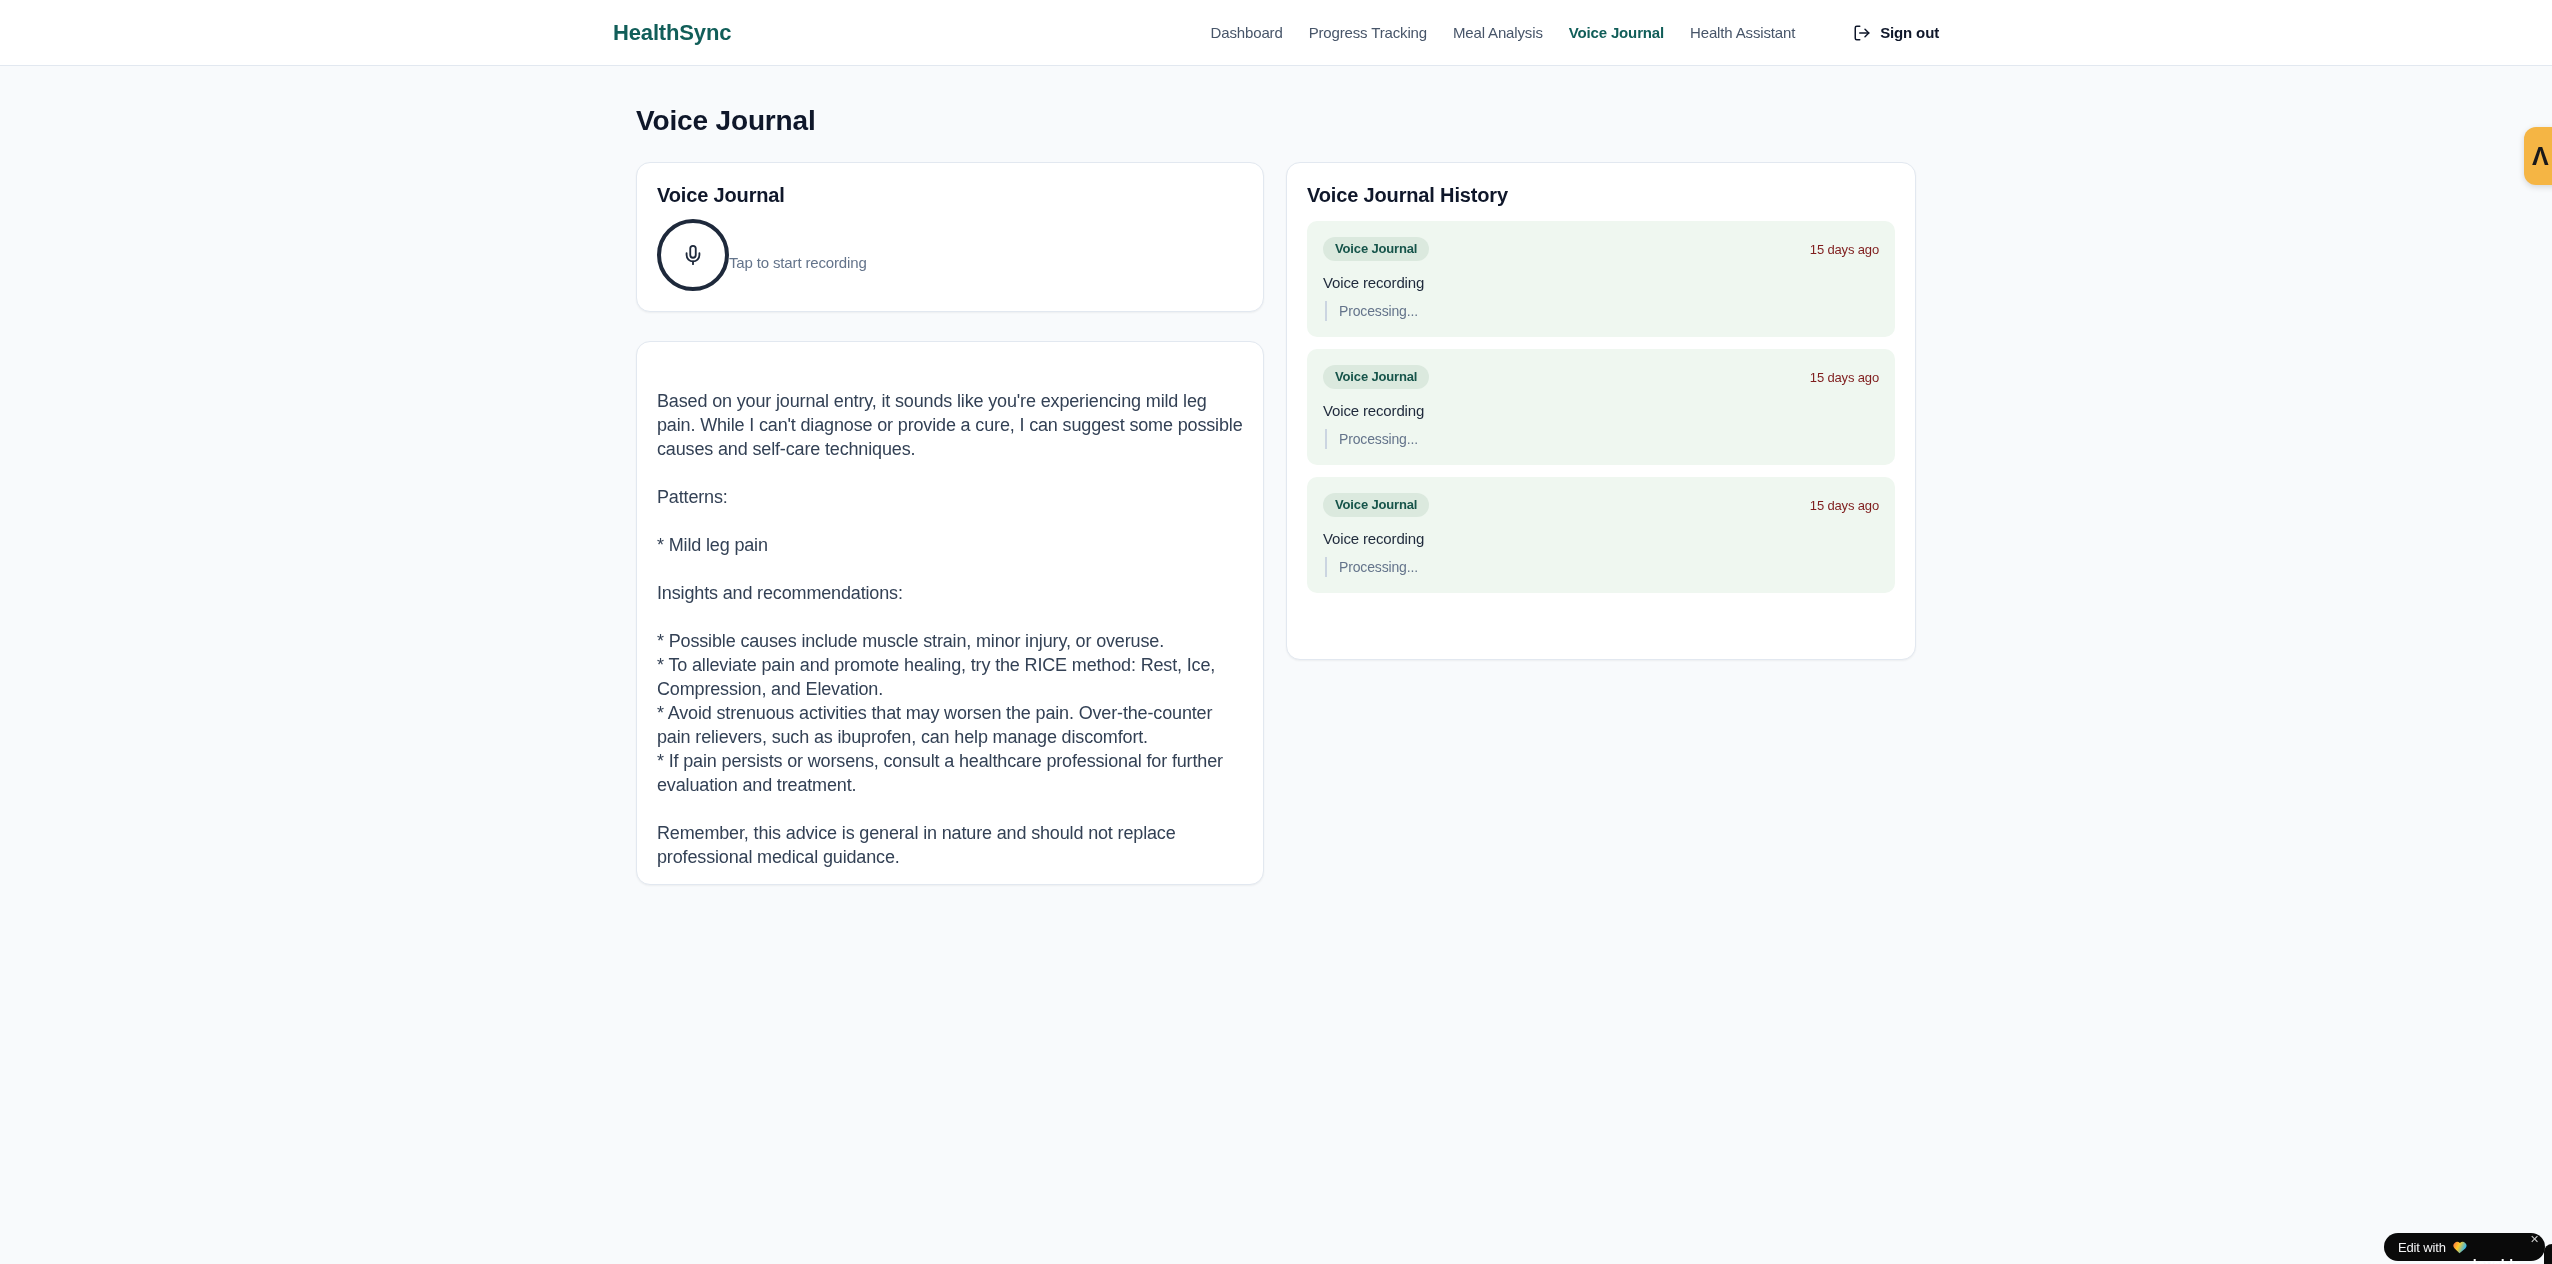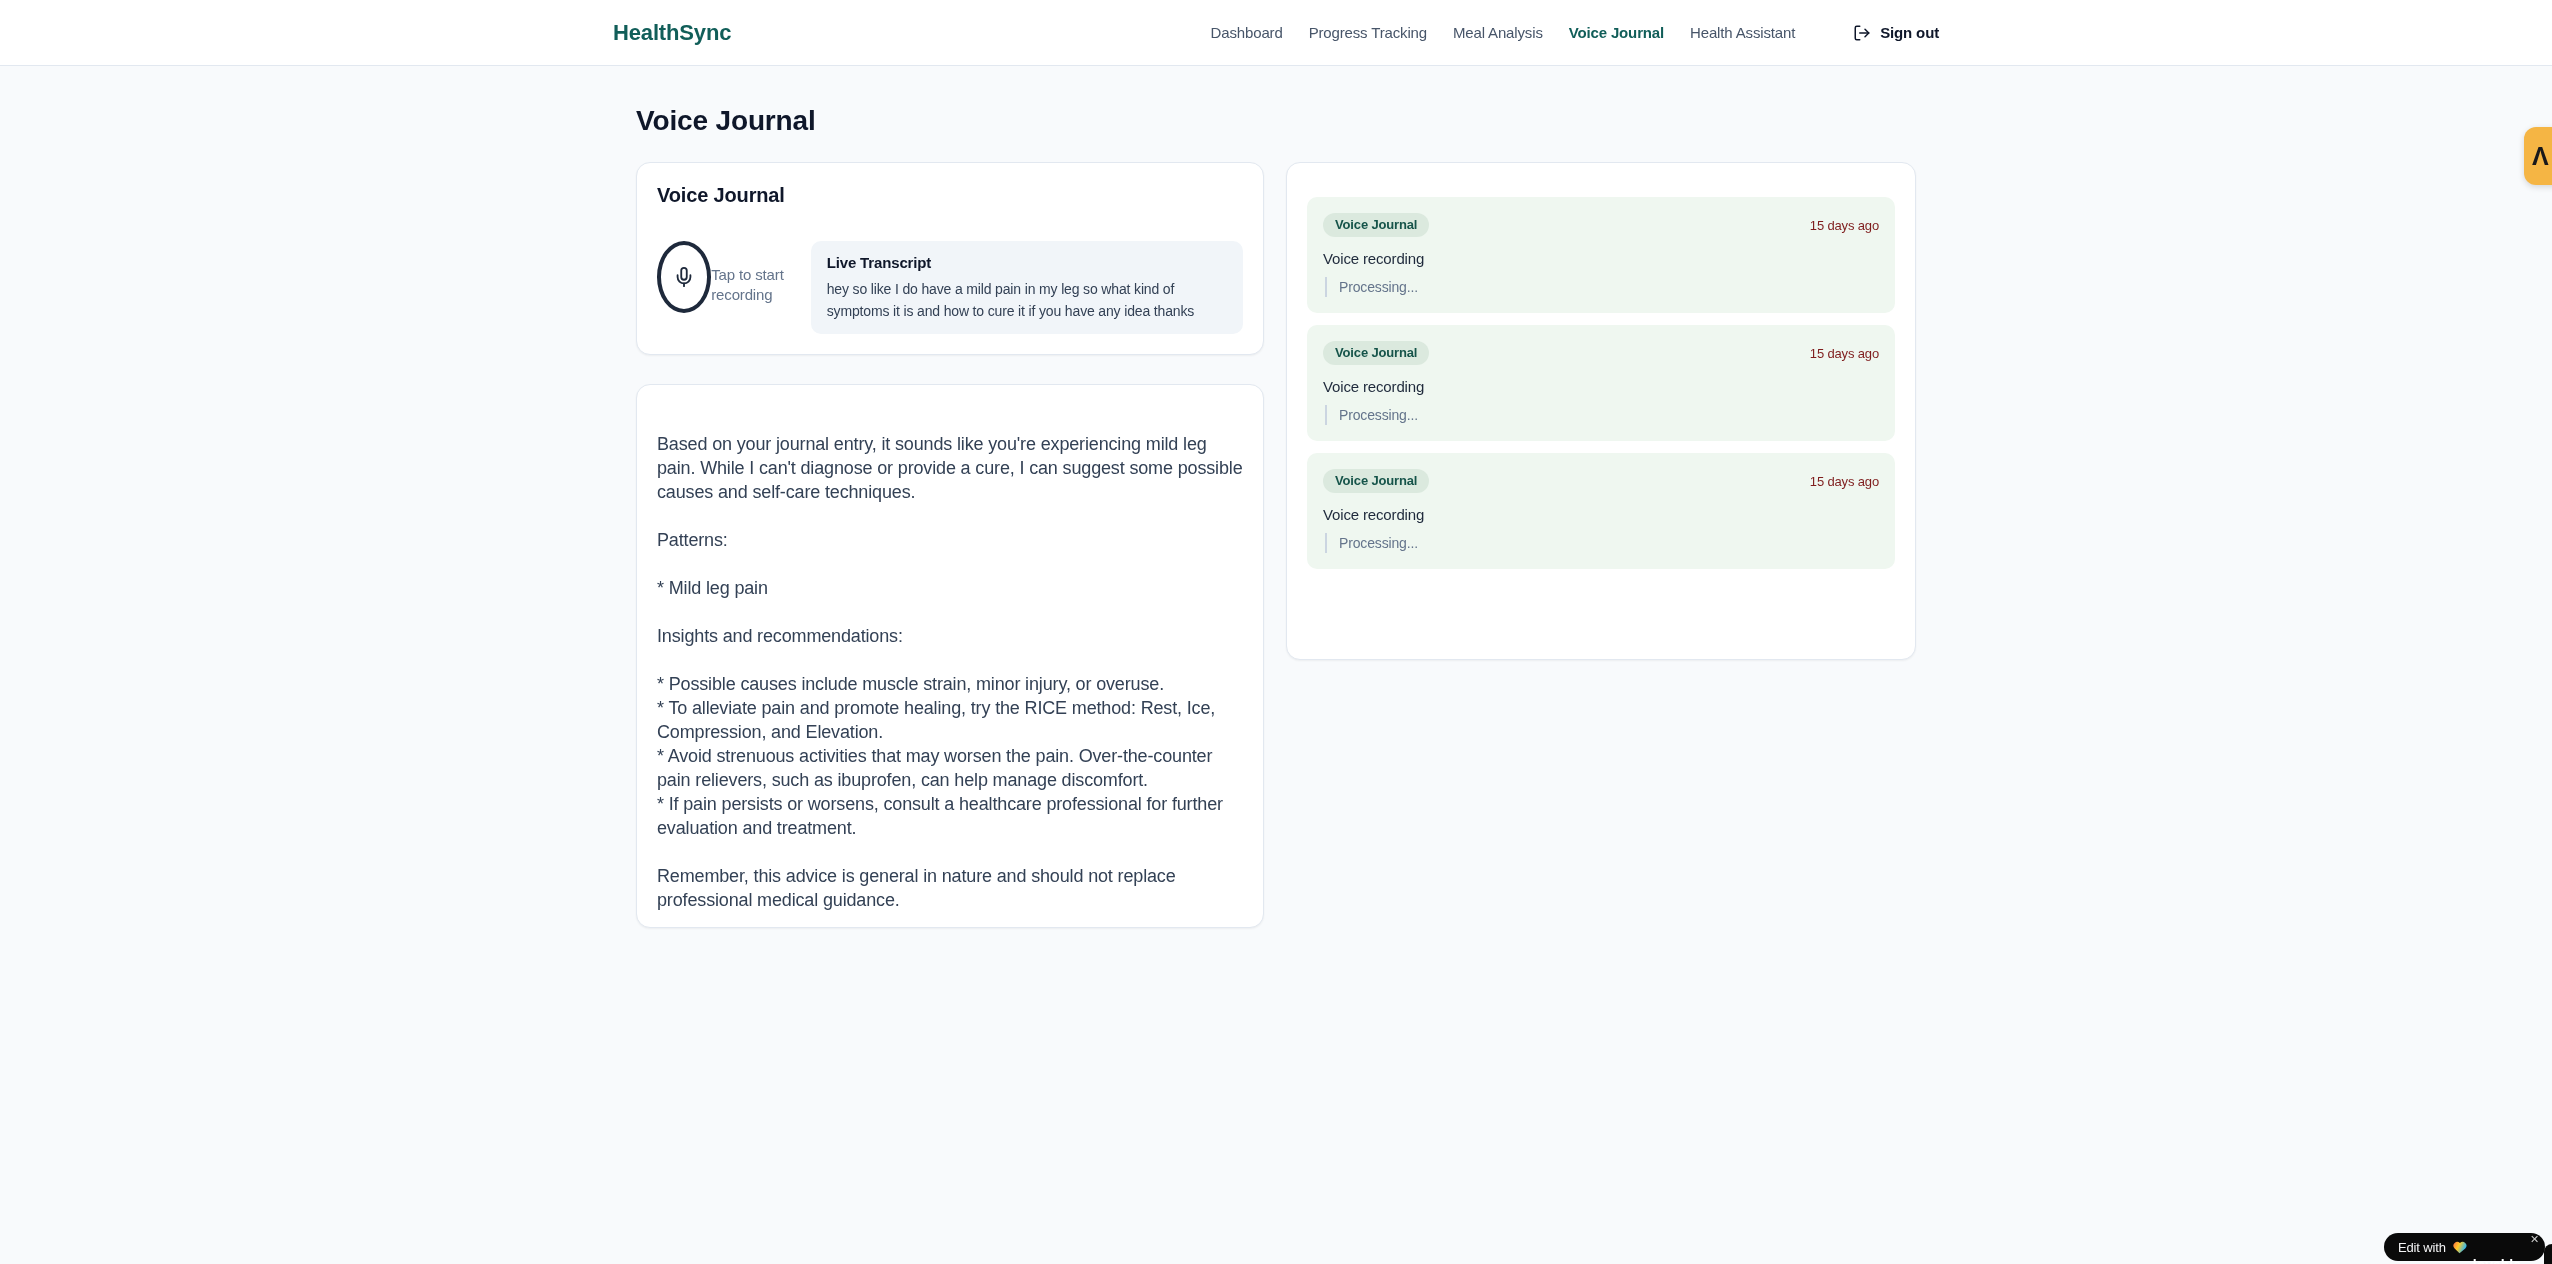--- a/index.html
+++ b/index.html
@@ -144,24 +144,20 @@
           <button class="mic-button">
             <span style="display:flex;">
               <svg width="22" height="22" viewBox="0 0 24 24" fill="none" stroke="#1e293b" stroke-width="2" stroke-linecap="round" stroke-linejoin="round">
                 <path d="M12 2a3 3 0 0 0-3 3v7a3 3 0 0 0 6 0V5a3 3 0 0 0-3-3Z"></path>
                 <path d="M19 10v2a7 7 0 0 1-14 0v-2"></path>
                 <line x1="12" x2="12" y1="19" y2="22"></line>
               </svg>
             </span>
           </button>
           <div class="tap-hint">Tap to start recording</div>
-          <div class="transcript-box">
-            <div class="transcript-title">Live Transcript</div>
-            <div class="transcript-text">hey so like I do have a mild pain in my leg so what kind of symptoms it is and how to cure it if you have any idea thanks</div>
-          </div>
         </div>
       </section>
 
       <section class="card analysis-card">
         <div class="analysis-body">Based on your journal entry, it sounds like you're experiencing mild leg pain. While I can't diagnose or provide a cure, I can suggest some possible causes and self-care techniques.
 
 Patterns:
 
 * Mild leg pain
 
@@ -171,20 +167,21 @@
 * To alleviate pain and promote healing, try the RICE method: Rest, Ice, Compression, and Elevation.
 * Avoid strenuous activities that may worsen the pain. Over-the-counter pain relievers, such as ibuprofen, can help manage discomfort.
 * If pain persists or worsens, consult a healthcare professional for further evaluation and treatment.
 
 Remember, this advice is general in nature and should not replace professional medical guidance.</div>
       </section>
 
     </div>
 
     <section class="card history-card">
+      <h2 class="card-title">Voice Journal History</h2>
       <div class="history-list">
 
         <div class="history-entry">
           <div class="entry-top">
             <span class="entry-badge">Voice Journal</span>
             <span class="entry-time">15 days ago</span>
           </div>
           <div class="entry-title">Voice recording</div>
           <div class="entry-status">Processing...</div>
         </div>

